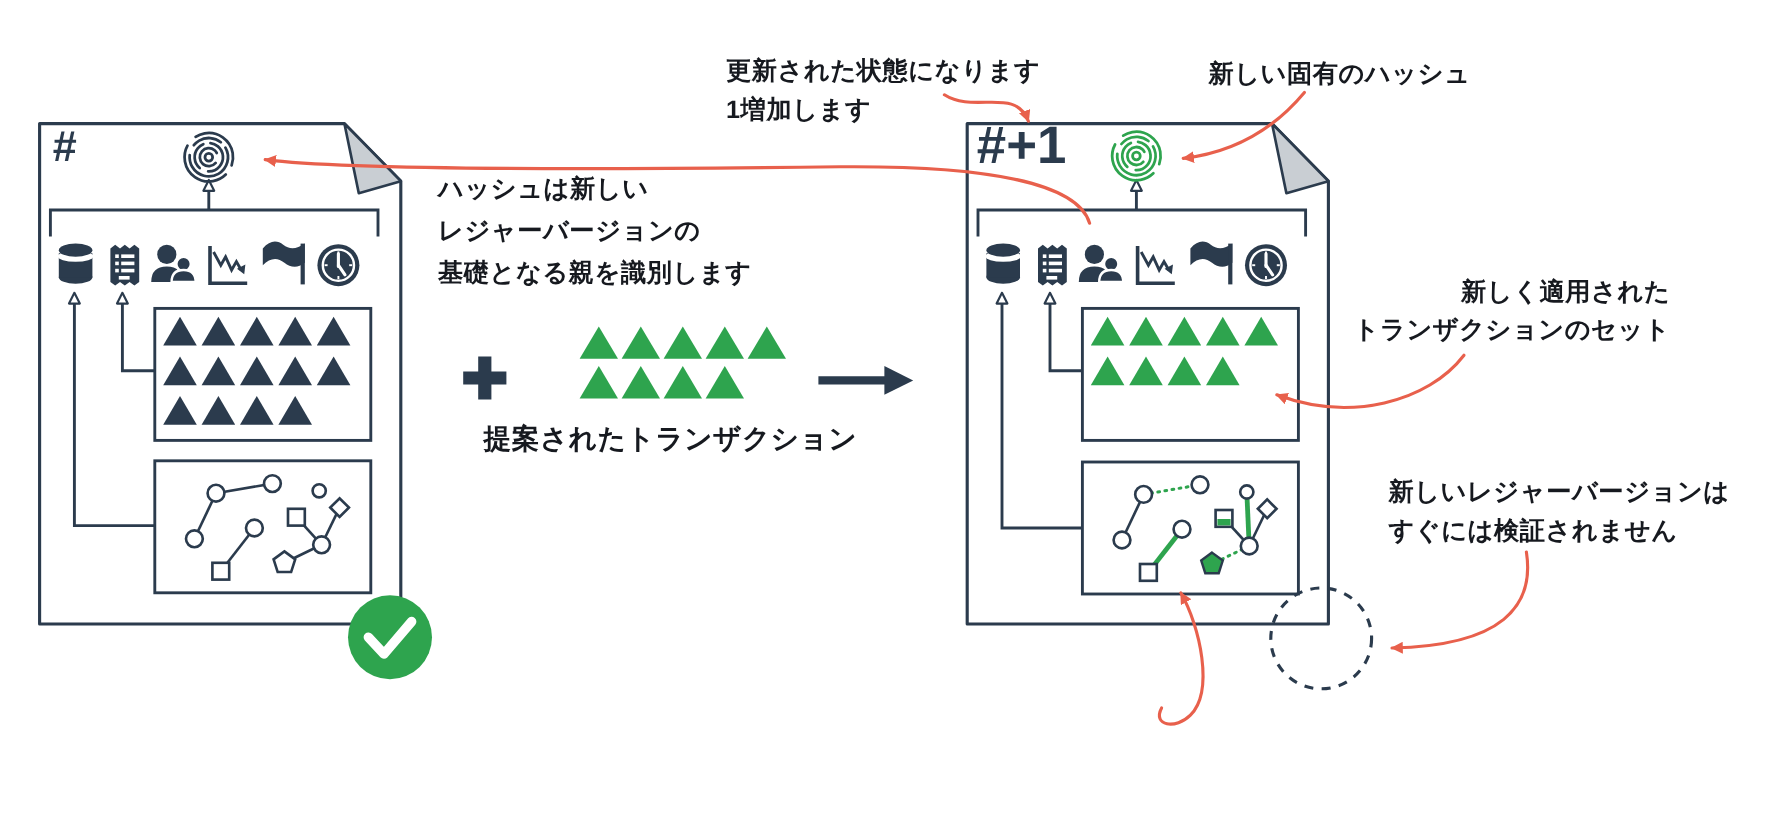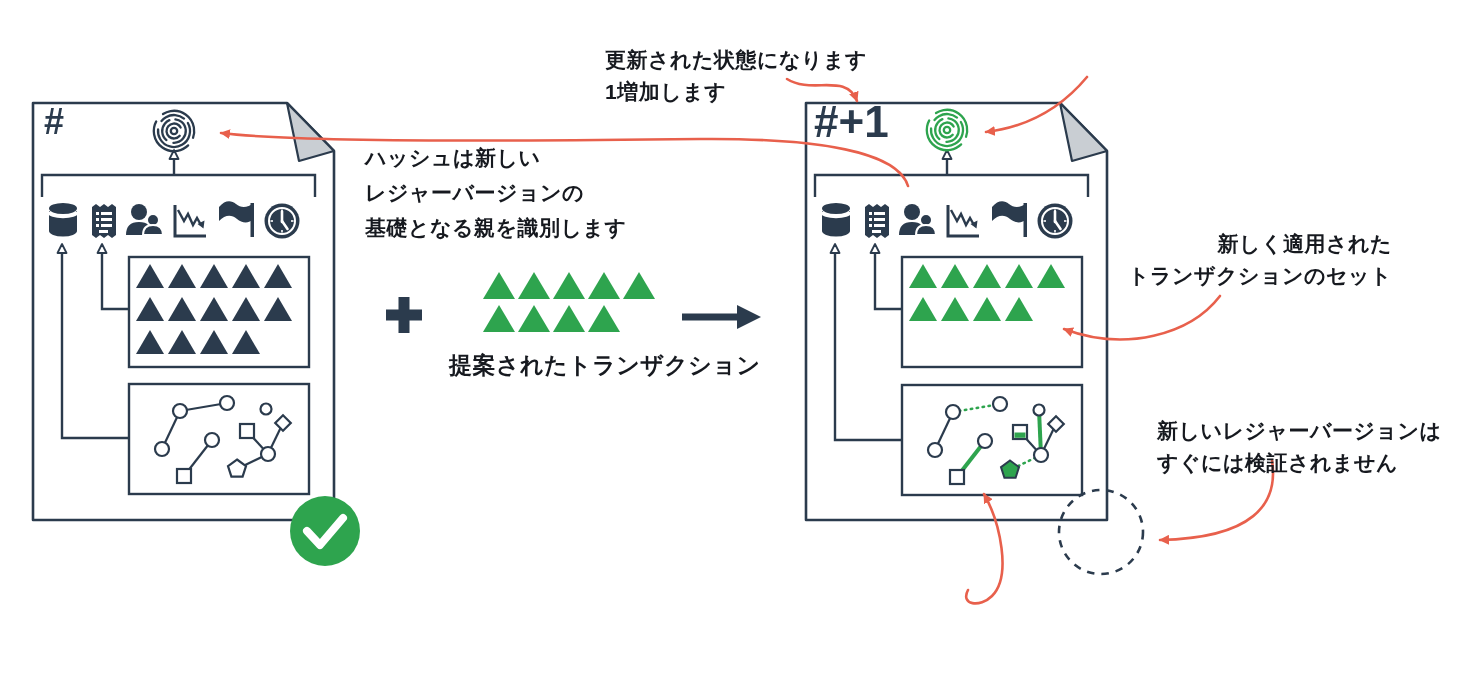--- a/index.html
+++ b/index.html
@@ -194,27 +194,28 @@
       <path class="red" marker-end="url(#mr)" d="M1272 460 C 1279 505, 1252 538, 1160 540"></path>
       <path class="red" marker-end="url(#mr)" d="M968 590 C 960 605, 980 608, 992 596 C 1012 576, 1000 522, 984 494"></path>
     </g>
   </svg>
 
   <div class="t hash" style="left:44px;top:104px;font-size:36px;">#</div>
   <div class="t hash" style="left:814px;top:100px;font-size:44px;">#+1</div>
 
   <div class="t ann" style="left:605px;top:44px;">更新された状態になります
 1増加します</div>
+  <div class="t ann" style="left:1007px;top:46px;">新しい固有のハッシュ</div>
   <div class="t ann" style="left:365px;top:140px;line-height:35px;">ハッシュは新しい
 レジャーバージョンの
 基礎となる親を識別します</div>
-  <div class="t ann" style="left:449px;top:349px;font-size:23px;">提案されたトランザクション</div>
+  <div class="t ann" style="left:403px;top:349px;font-size:23px;">提案されたトランザクション</div>
   <div class="t ann" style="left:1128px;top:228px;text-align:right;">新しく適用された
 トランザクションのセット</div>
-  <div class="t ann" style="left:1157px;top:395px;margin-top:20px;">新しいレジャーバージョンは
+  <div class="t ann" style="left:1157px;top:395px;">新しいレジャーバージョンは
 すぐには検証されません</div>
 
   <div class="grid" style="left:136px;top:264px;">
       <div class="tri-row">
         <span class="tri"></span>
         <span class="tri"></span>
         <span class="tri"></span>
         <span class="tri"></span>
         <span class="tri"></span>
       </div>

